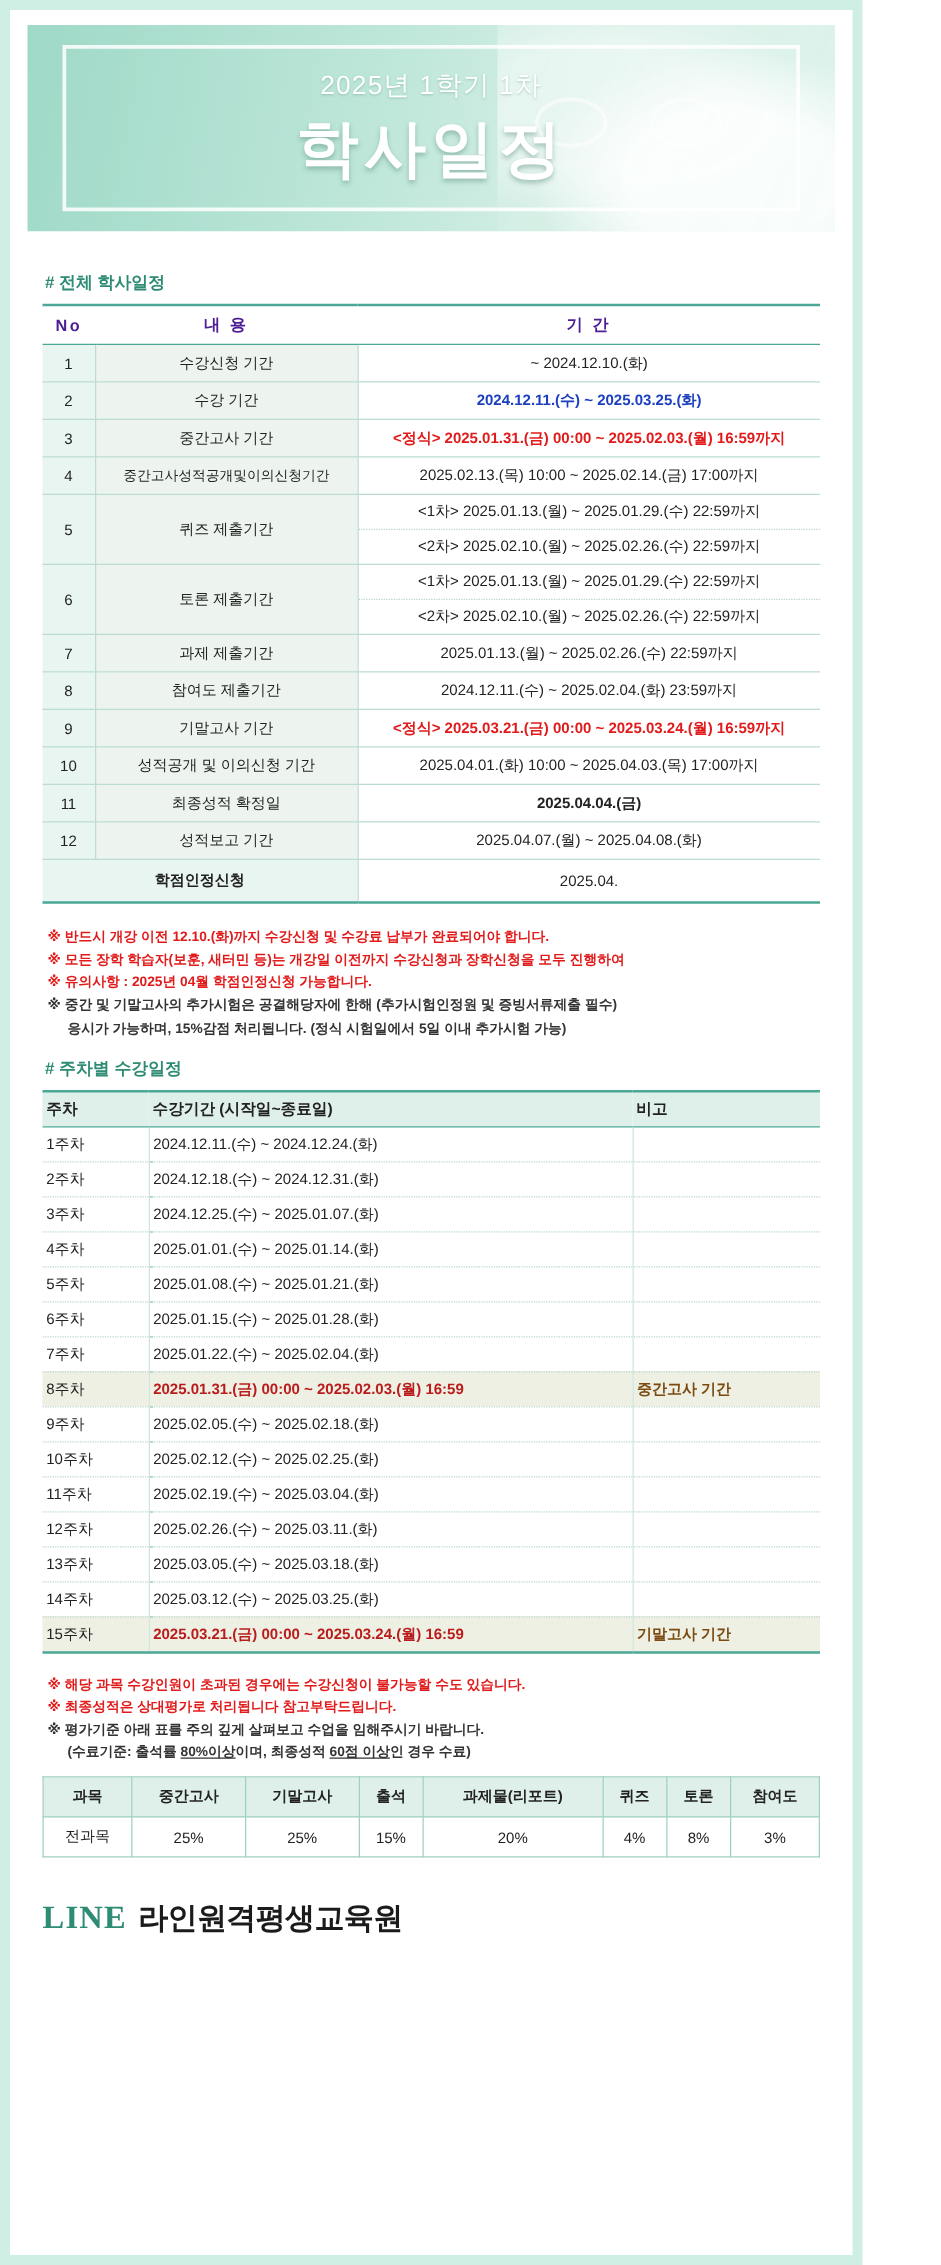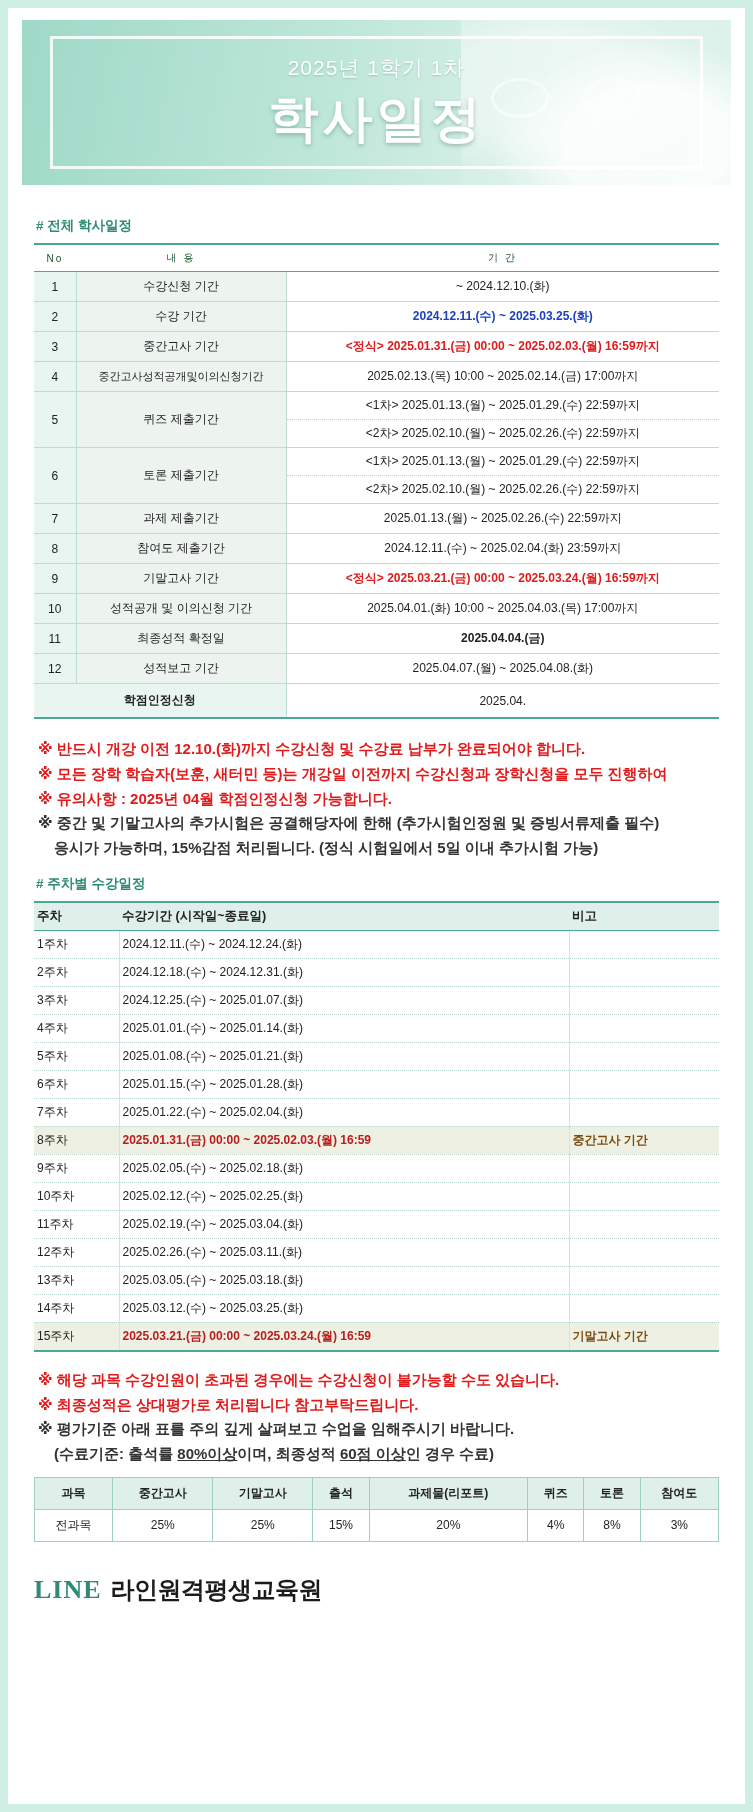--- a/index.html
+++ b/index.html
@@ -5,21 +5,21 @@
   * { box-sizing: border-box; }
   html, body { margin: 0; padding: 0; }
   body {
     width: 753px;
     font-family: "Liberation Sans", "DejaVu Sans", sans-serif;
     background: #ffffff;
     color: #222;
     -webkit-font-smoothing: antialiased;
   }
   .page {
-    width: 753px;
+    width: 690px;
     min-height: 1812px;
     background: #ffffff;
     border: 8px solid #cfeee4;
     padding: 0;
     position: relative;
   }
   
   .banner {
     margin: 12px 14px 0 14px;
     height: 165px;
@@ -85,24 +85,24 @@
     border-top: 1px solid #bcdcd3;
     border-bottom: 1px solid #bcdcd3;
     padding: 6px 4px;
     text-align: center;
     vertical-align: middle;
   }
   .tbl1 thead th {
     background: #ffffff;
     border-top: 2px solid #4aa894;
     border-bottom: 1.5px solid #4aa894;
-    font-weight: normal;
-    font-size: 10px;
+    font-weight: bold;
+    font-size: 13px;
     letter-spacing: 2px;
-    color: #14532d;
+    color: #4c1d95;
   }
   .tbl1 th.colno { width: 42px; }
   .tbl1 th.colcon { width: 210px; }
   .tbl1 tbody td.no { background: #e9f5f1; font-weight: normal; }
   .tbl1 tbody td.con { background: #edf3ef; }
   .tbl1 tbody td.per { text-align: center; }
   .tbl1 td.vdiv { border-right: 1px solid #bcdcd3; }
   .tbl1 .inner { border-collapse: collapse; width: 100%; }
   .tbl1 .inner td { border: 0; padding: 5px 2px; }
   .tbl1 .inner tr + tr td { border-top: 1px dotted #b7d6cc; }
@@ -112,21 +112,21 @@
   .lastrow td {
     background: #e9f5f1;
     border-bottom: 2px solid #4aa894;
     font-weight: bold;
     padding: 8px 4px;
   }
   .lastrow td.per { background: #ffffff; font-weight: normal; }
   
   .notes { margin: 18px 0 6px 4px; }
   .note {
-    font-size: 15px;
+    font-size: 11px;
     line-height: 1.65;
     color: #e11b1b;
     font-weight: bold;
   }
   .note.grey { color: #333; }
   .note .indent { display: inline-block; padding-left: 16px; }
   .u { text-decoration: underline; }
   
   .tbl2 { font-size: 12px; }
   .tbl2 th, .tbl2 td {

